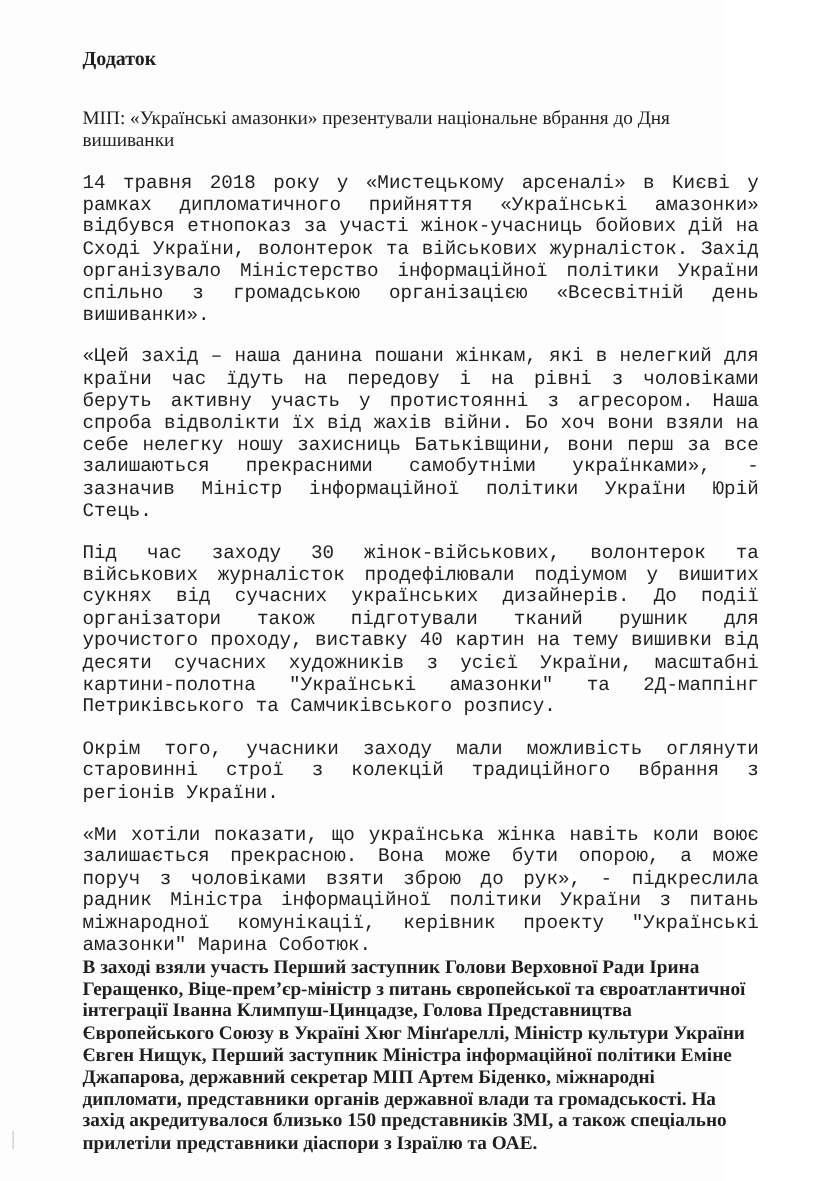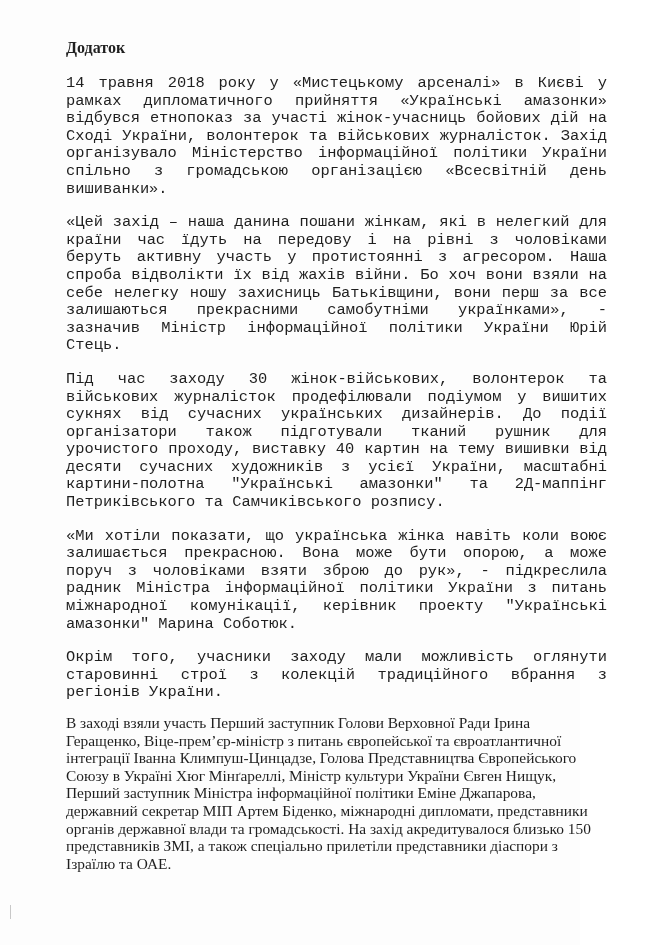--- a/index.html
+++ b/index.html
@@ -6,30 +6,31 @@
   body { width: 668px; height: 945px; overflow: hidden; position: relative;
          font-family: "Liberation Serif", "DejaVu Serif", serif; color: #1f1f1f; }
   .page { position: absolute; left: 0; top: 0; width: 580px; height: 945px; background: #fdfdfd; }
   .content { position: absolute; left: 66px; top: 38px; width: 541px; }
   .title { font-weight: bold; font-size: 16px; line-height: 20px; margin: 0; }
   .headline { font-size: 15.4px; line-height: 17.6px; margin: 28px 0 0 0; width: 480px; }
   p { font-size: 15.4px; line-height: 17.6px; margin: 0; }
   .just { text-align: justify; text-align-last: left; font-family: Liberation Mono, monospace; }
   .p1 { margin-top: 17px; }
   .gap { margin-top: 16px; }
-  .p-final { margin-top: 12px; text-align: left; }
+  .p-final { margin-top: 0; text-align: left; font-weight: bold; }
   .scan-mark { position: absolute; background: #c8c8c8; width: 1px; }
 </style>
 </head>
 <body>
 
 <div class="page">
   <div class="scan-mark" style="left:10px; top:905px; height:14px;"></div>
   <div class="content">
     <h1 class="title">Додаток</h1>
+    <p class="headline">МІП: «Українські амазонки» презентували національне вбрання до Дня вишиванки</p>
     <p class="just p1">14 травня 2018 року у «Мистецькому арсеналі» в Києві у рамках дипломатичного прийняття «Українські амазонки» відбувся етнопоказ за участі жінок-учасниць бойових дій на Сході України, волонтерок та військових журналісток. Захід організувало Міністерство інформаційної політики України спільно з громадською організацією «Всесвітній день вишиванки».</p>
     <p class="just gap">«Цей захід – наша данина пошани жінкам, які в нелегкий для країни час їдуть на передову і на рівні з чоловіками беруть активну участь у протистоянні з агресором. Наша спроба відволікти їх від жахів війни. Бо хоч вони взяли на себе нелегку ношу захисниць Батьківщини, вони перш за все залишаються прекрасними самобутніми українками», - зазначив Міністр інформаційної політики України Юрій Стець.</p>
     <p class="just gap">Під час заходу 30 жінок-військових, волонтерок та військових журналісток продефілювали подіумом у вишитих сукнях від сучасних українських дизайнерів. До події організатори також підготували тканий рушник для урочистого проходу, виставку 40 картин на тему вишивки від десяти сучасних художників з усієї України, масштабні картини-полотна "Українські амазонки" та 2Д-маппінг Петриківського та Самчиківського розпису.</p>
+    <p class="just gap">Окрім того, учасники заходу мали можливість оглянути старовинні строї з колекцій традиційного вбрання з регіонів України.</p>
     <p class="just gap">«Ми хотіли показати, що українська жінка навіть коли воює залишається прекрасною. Вона може бути опорою, а може поруч з чоловіками взяти зброю до рук», - підкреслила радник Міністра інформаційної політики України з питань міжнародної комунікації, керівник проекту "Українські амазонки" Марина Соботюк.</p>
-    <p class="just gap">Окрім того, учасники заходу мали можливість оглянути старовинні строї з колекцій традиційного вбрання з регіонів України.</p>
     <p class="p-final">В заході взяли участь Перший заступник Голови Верховної Ради Ірина Геращенко, Віце-прем’єр-міністр з питань європейської та євроатлантичної інтеграції Іванна Климпуш-Цинцадзе, Голова Представництва Європейського Союзу в Україні Хюг Мінґареллі, Міністр культури України Євген Нищук, Перший заступник Міністра інформаційної політики Еміне Джапарова, державний секретар МІП Артем Біденко, міжнародні дипломати, представники органів державної влади та громадськості. На захід акредитувалося близько 150 представників ЗМІ, а також спеціально прилетіли представники діаспори з Ізраїлю та ОАЕ.</p>
   </div>
 </div>
 
 </body></html>

